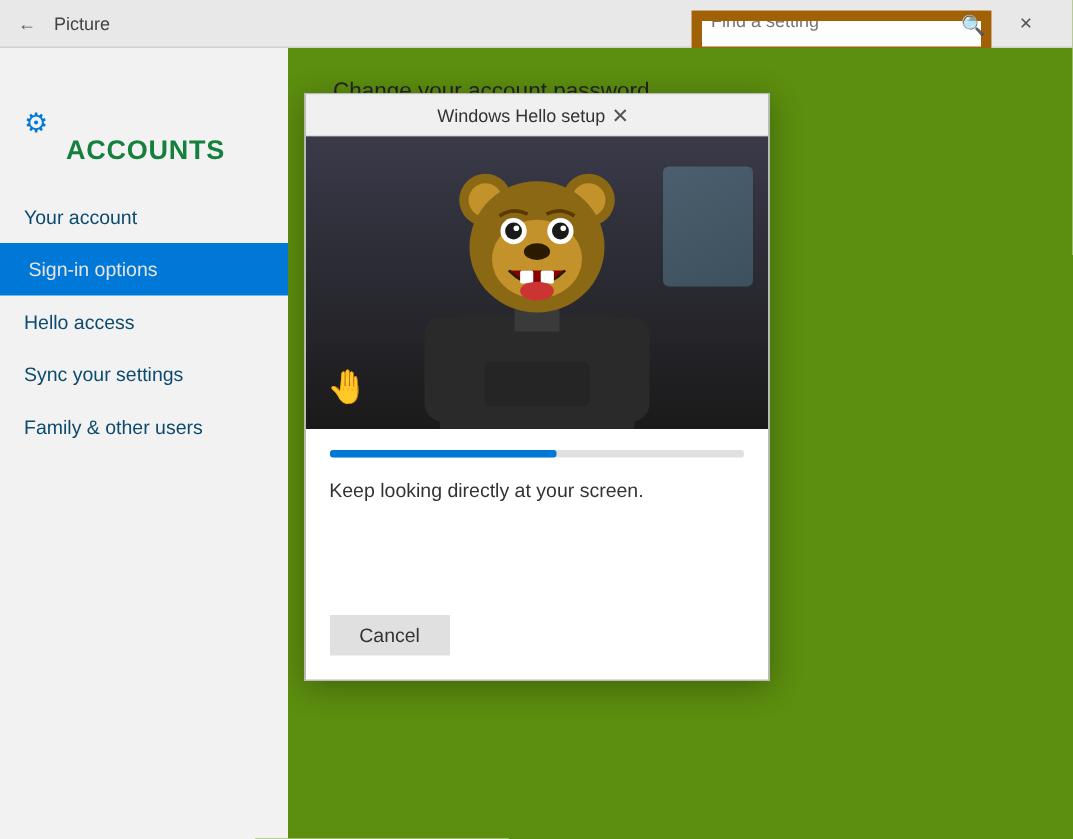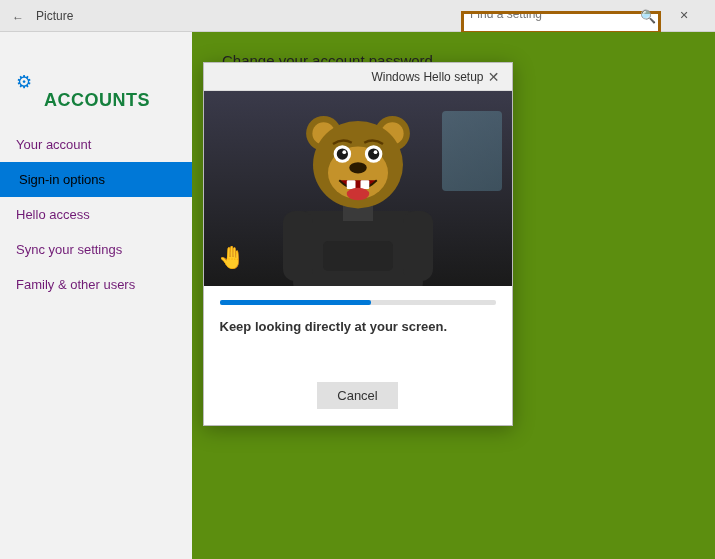--- a/index.html
+++ b/index.html
@@ -69,21 +69,21 @@
     
     .search-bar {
       position: absolute;
       top: 6px;
       right: 54px;
       width: 200px;
     }
     .search-bar input {
       width: 100%;
       height: 22px;
-      border: 3px solid #a16207;
+      border: 7px solid #a16207;
       padding: 0 24px 17px 6px;
       font-size: 12px;
       outline: none;
       background: white;
     }
     .search-bar .search-icon {
       position: absolute;
       right: 4px;
       top: 3px;
       font-size: 13px;
@@ -120,27 +120,27 @@
       font-weight: 600;
       color: #15803d;
       letter-spacing: 0.5px;
       text-transform: uppercase;
       margin-top: 40px;
     }
     .sidebar-item {
       padding: 10px 16px;
       cursor: pointer;
       font-size: 13px;
-      color: #701a75;
+      color: #0c4a6e;
       display: flex;
       align-items: center;
     }
     .sidebar-item.active {
       background: #0078d7;
-      color: #000000;
+      color: #e5e5e5;
       padding-left: 19px;
     }
 
     
     .content-area {
       flex: 1;
       background: #84cc16;
       padding: 20px 30px;
       overflow: hidden;
       position: relative;
@@ -188,21 +188,21 @@
       border: 1px solid #bbb;
       box-shadow: 0 4px 20px rgba(0,0,0,0.3);
       position: relative;
     }
     .hello-dialog-titlebar {
       background: #f0f0f0;
       border-bottom: 1px solid #ddd;
       height: 28px;
       display: flex;
       align-items: center;
-      justify-content: flex-end;
+      justify-content: center;
       padding: 0 8px;
     }
     .hello-dialog-title {
       font-size: 12px;
       color: #333;
     }
     .hello-dialog-close {
       background: none;
       border: none;
       cursor: pointer;
@@ -265,28 +265,27 @@
     }
     .progress-bar-fill {
       height: 100%;
       background: #0078d7;
       border-radius: 2px;
       width: 55%;
     }
     .progress-text {
       font-size: 13px;
       color: #333;
-      margin-bottom: 32px;
-      font-weight: bold;
+      margin-bottom: 60px;
     }
 
     
     .dialog-footer {
       display: flex;
-      justify-content: center;
+      justify-content: flex-start;
       padding: 8px 16px 16px 16px;
       gap: 8px;
     }
     .dialog-cancel-btn {
       background: #e0e0e0;
       border: none;
       padding: 6px 20px;
       font-size: 13px;
       cursor: pointer;
       color: #333;

